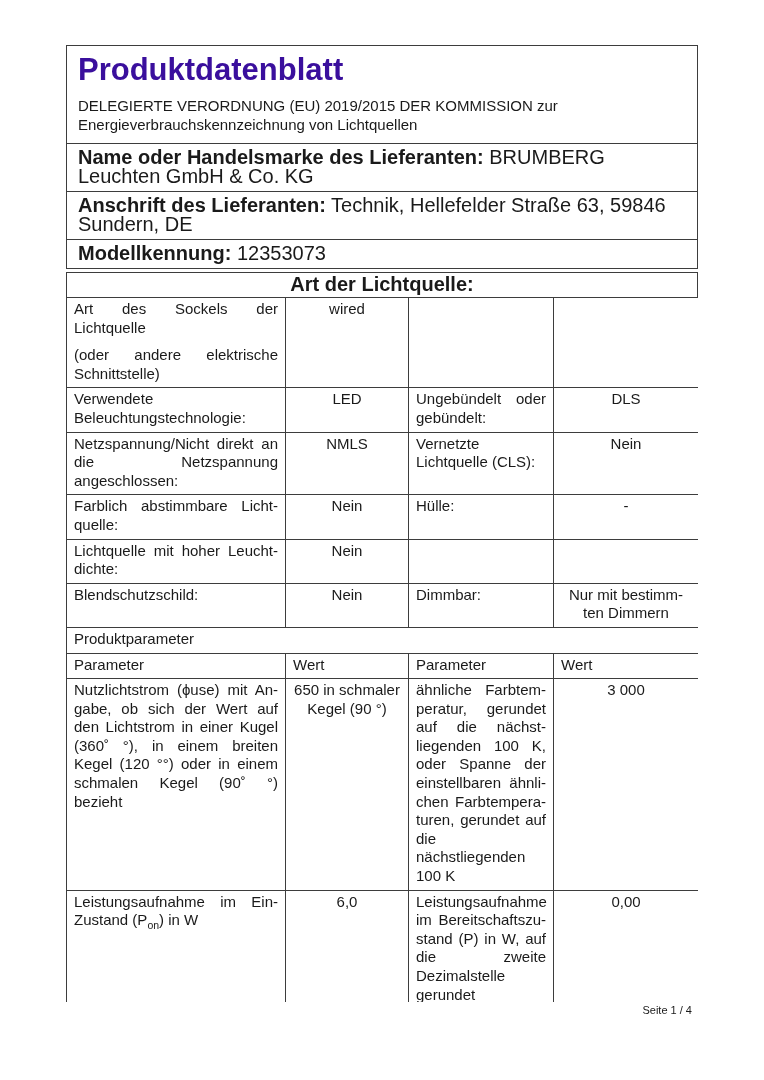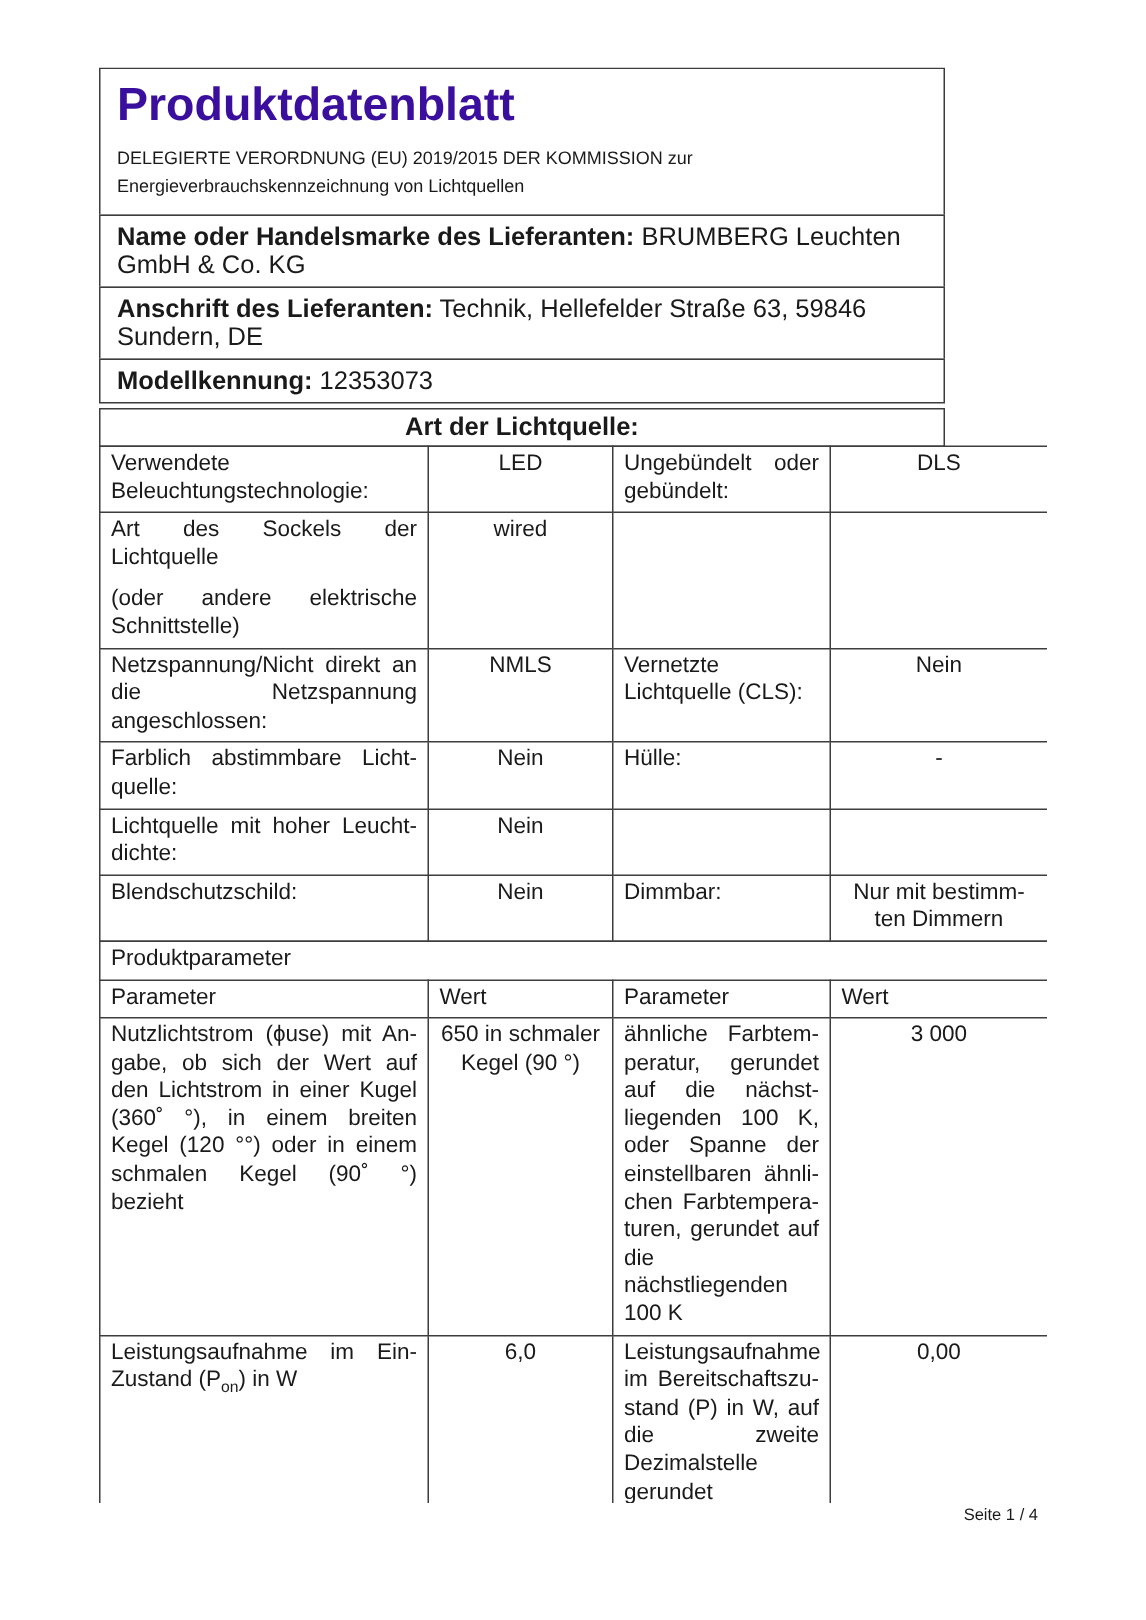--- a/index.html
+++ b/index.html
@@ -25,45 +25,45 @@
   .content {
     position: absolute;
     left: 66px;
     top: 45px;
     width: 632px;
     height: 957px;
     overflow: hidden;
   }
   .box {
     box-sizing: border-box;
-    width: 564px;
+    width: 632px;
     border: 1px solid var(--border);
     background: #fff;
   }
   .header-box {
     padding: 5px 11px 9px 11px;
   }
   .doc-title {
     margin: 2px 0 9px 0;
     font-size: 31px;
     line-height: 34px;
     font-weight: bold;
     color: var(--accent);
     letter-spacing: 0px;
   }
   .subtitle {
     margin: 0;
-    font-size: 12px;
+    font-size: 15px;
     line-height: 19px;
     max-width: 565px;
   }
   .info-row {
     margin-top: -1px;
     padding: 4px 11px 5px 11px;
-    font-size: 17px;
+    font-size: 20px;
     line-height: 19px;
   }
   .info-label { font-weight: bold; }
   .info-value { font-weight: normal; }
   .art-row { margin-top: 3px; padding: 2px 11px 3px 11px; text-align: center; }
 
   table.grid {
     margin-top: -1px;
     width: 632px;
     border-collapse: collapse;
@@ -129,35 +129,35 @@
 
     <table class="grid">
       <colgroup>
           <col style="width:219px">
           <col style="width:123px">
           <col style="width:145px">
           <col style="width:145px">
         </colgroup>
       <tbody>
         <tr>
-          <td class="param">Verwendete Beleuchtungstech­nologie:</td>
-          <td class="value">LED</td>
-          <td class="param">Ungebündelt oder gebündelt:</td>
-          <td class="value">DLS</td>
-        </tr>
-        <tr>
           <td class="param">
             <span>Art des Sockels der Lichtquelle</span>
             <span class="para2">(oder andere elektrische Schnittstelle)</span>
           </td>
           <td class="value">wired</td>
           <td class="param"></td>
           <td class="value"></td>
         </tr>
         <tr>
+          <td class="param">Verwendete Beleuchtungstech­nologie:</td>
+          <td class="value">LED</td>
+          <td class="param">Ungebündelt oder gebündelt:</td>
+          <td class="value">DLS</td>
+        </tr>
+        <tr>
           <td class="param">Netzspannung/Nicht direkt an die Netzspannung angeschlos­sen:</td>
           <td class="value">NMLS</td>
           <td class="param">Vernetzte Lichtquel­le (CLS):</td>
           <td class="value">Nein</td>
         </tr>
         <tr>
           <td class="param">Farblich abstimmbare Licht­quelle:</td>
           <td class="value">Nein</td>
           <td class="param">Hülle:</td>
           <td class="value">-</td>

